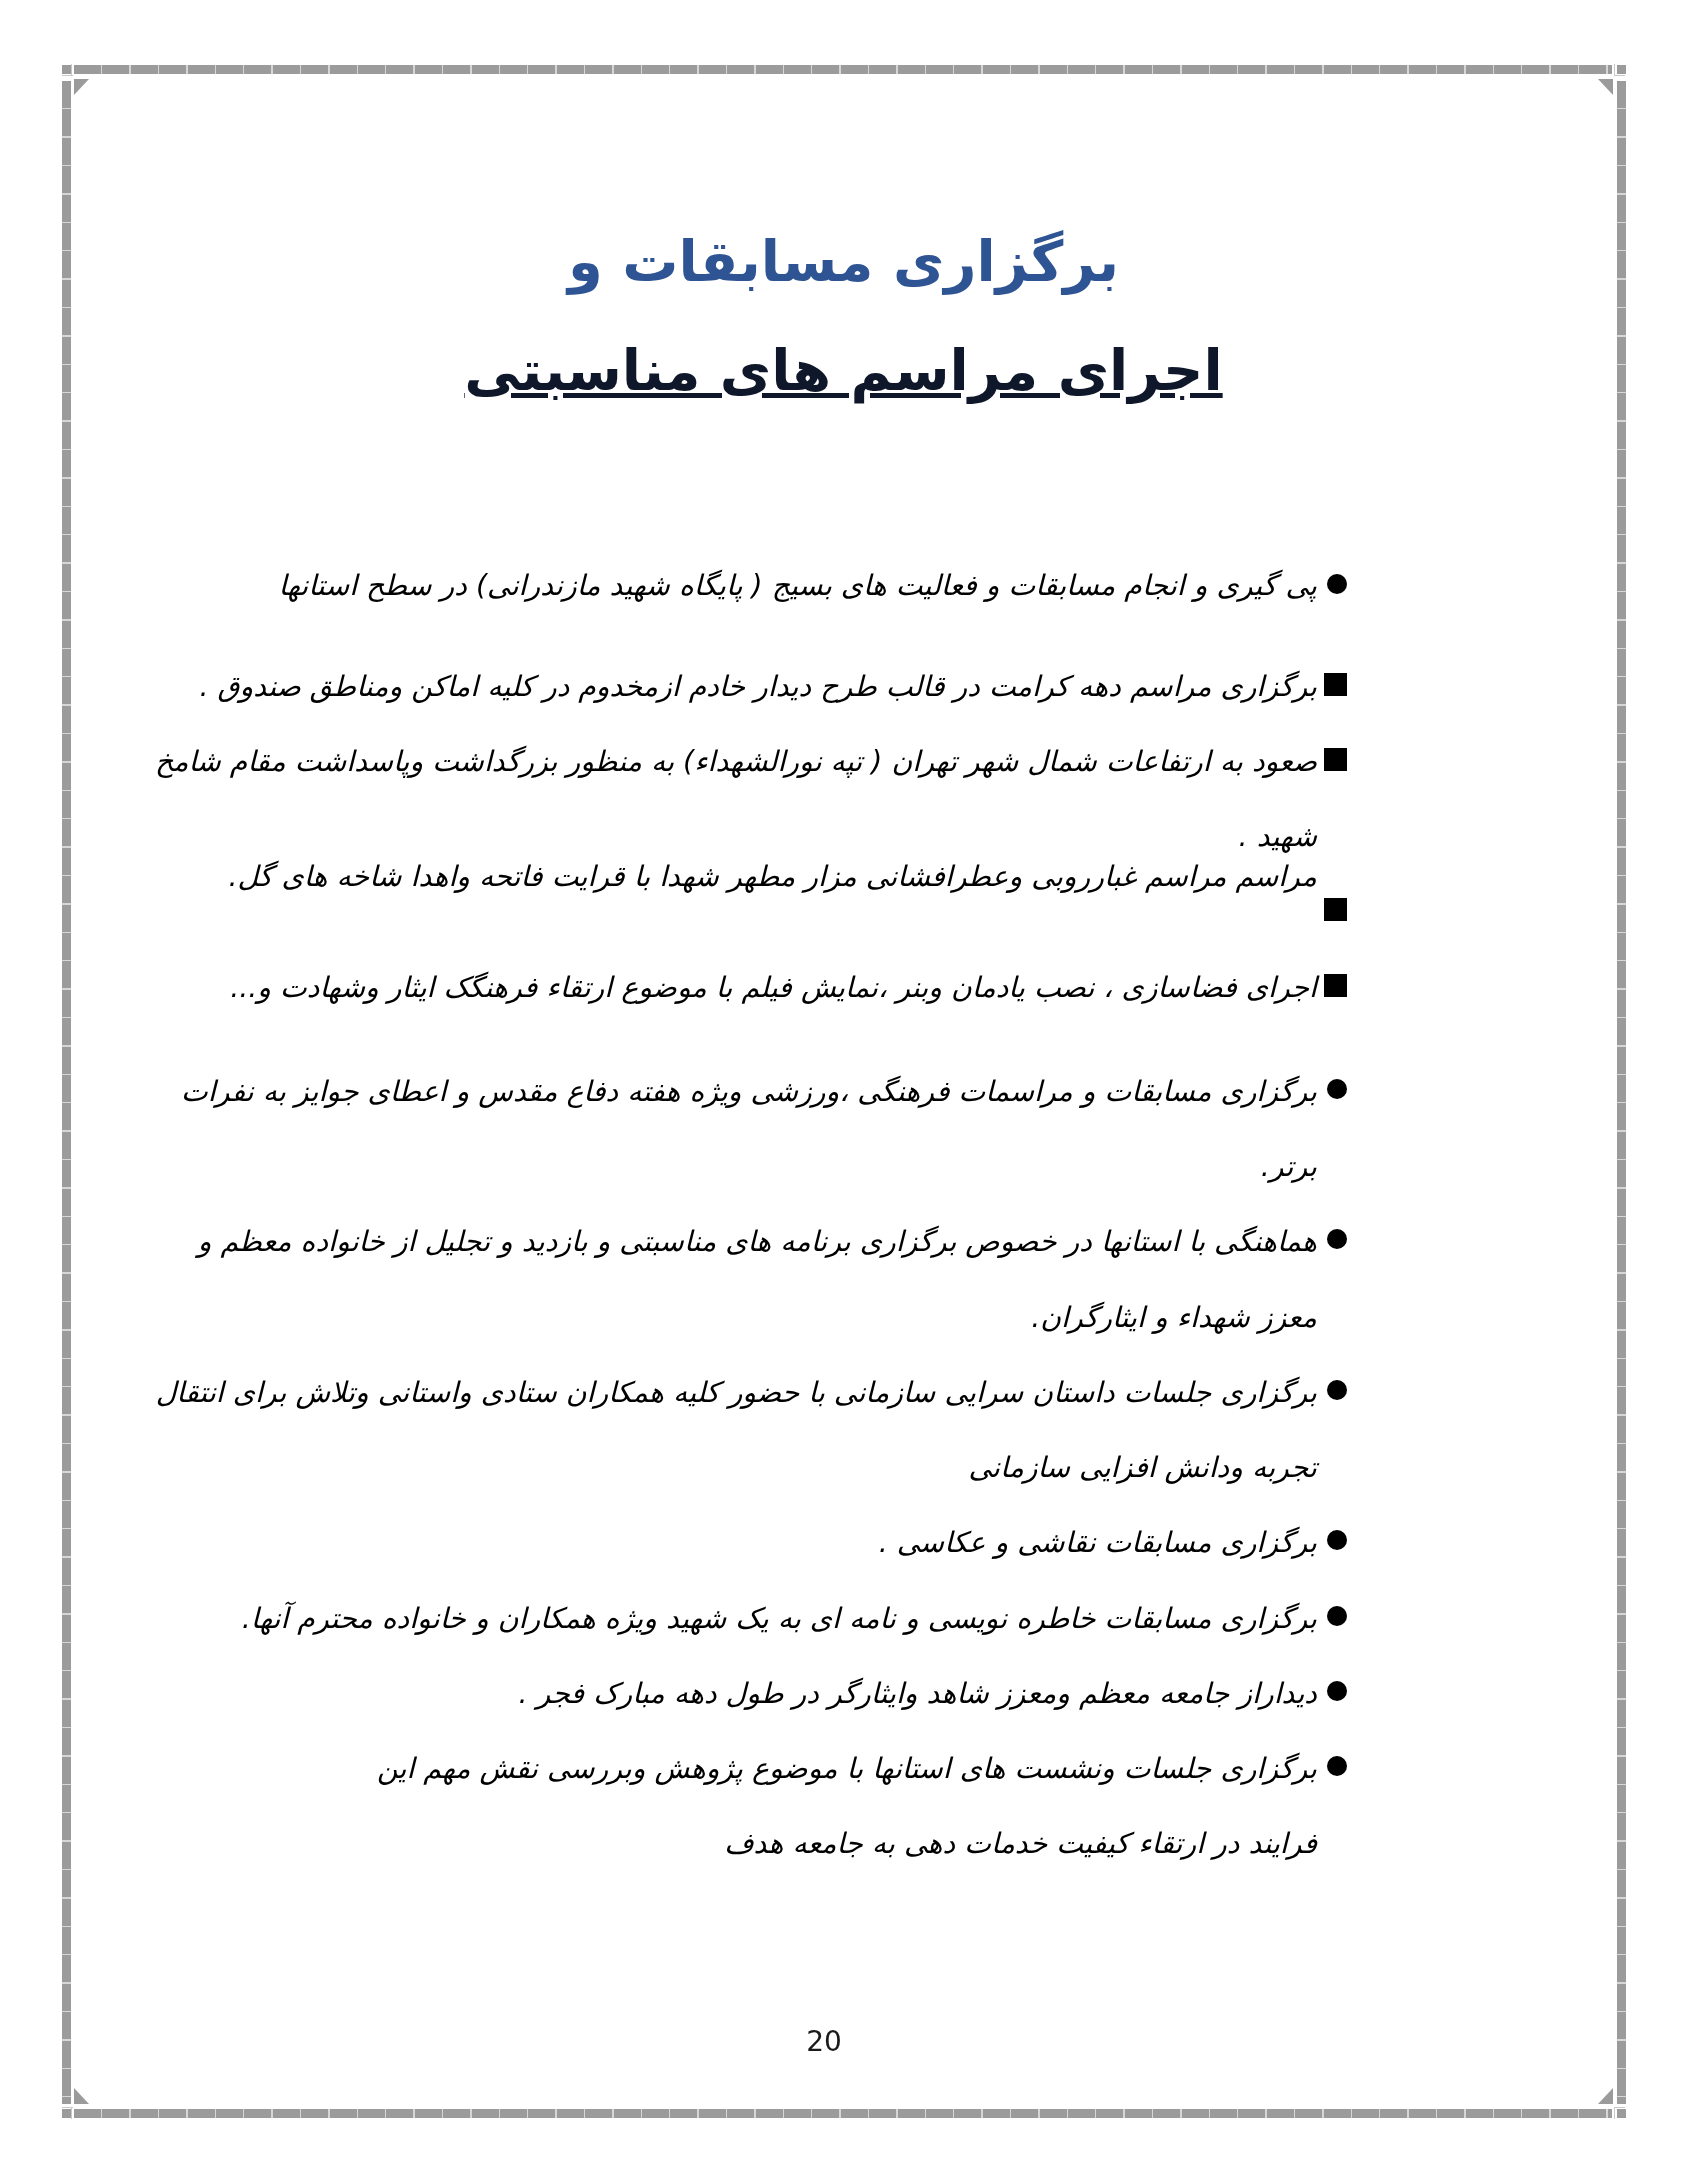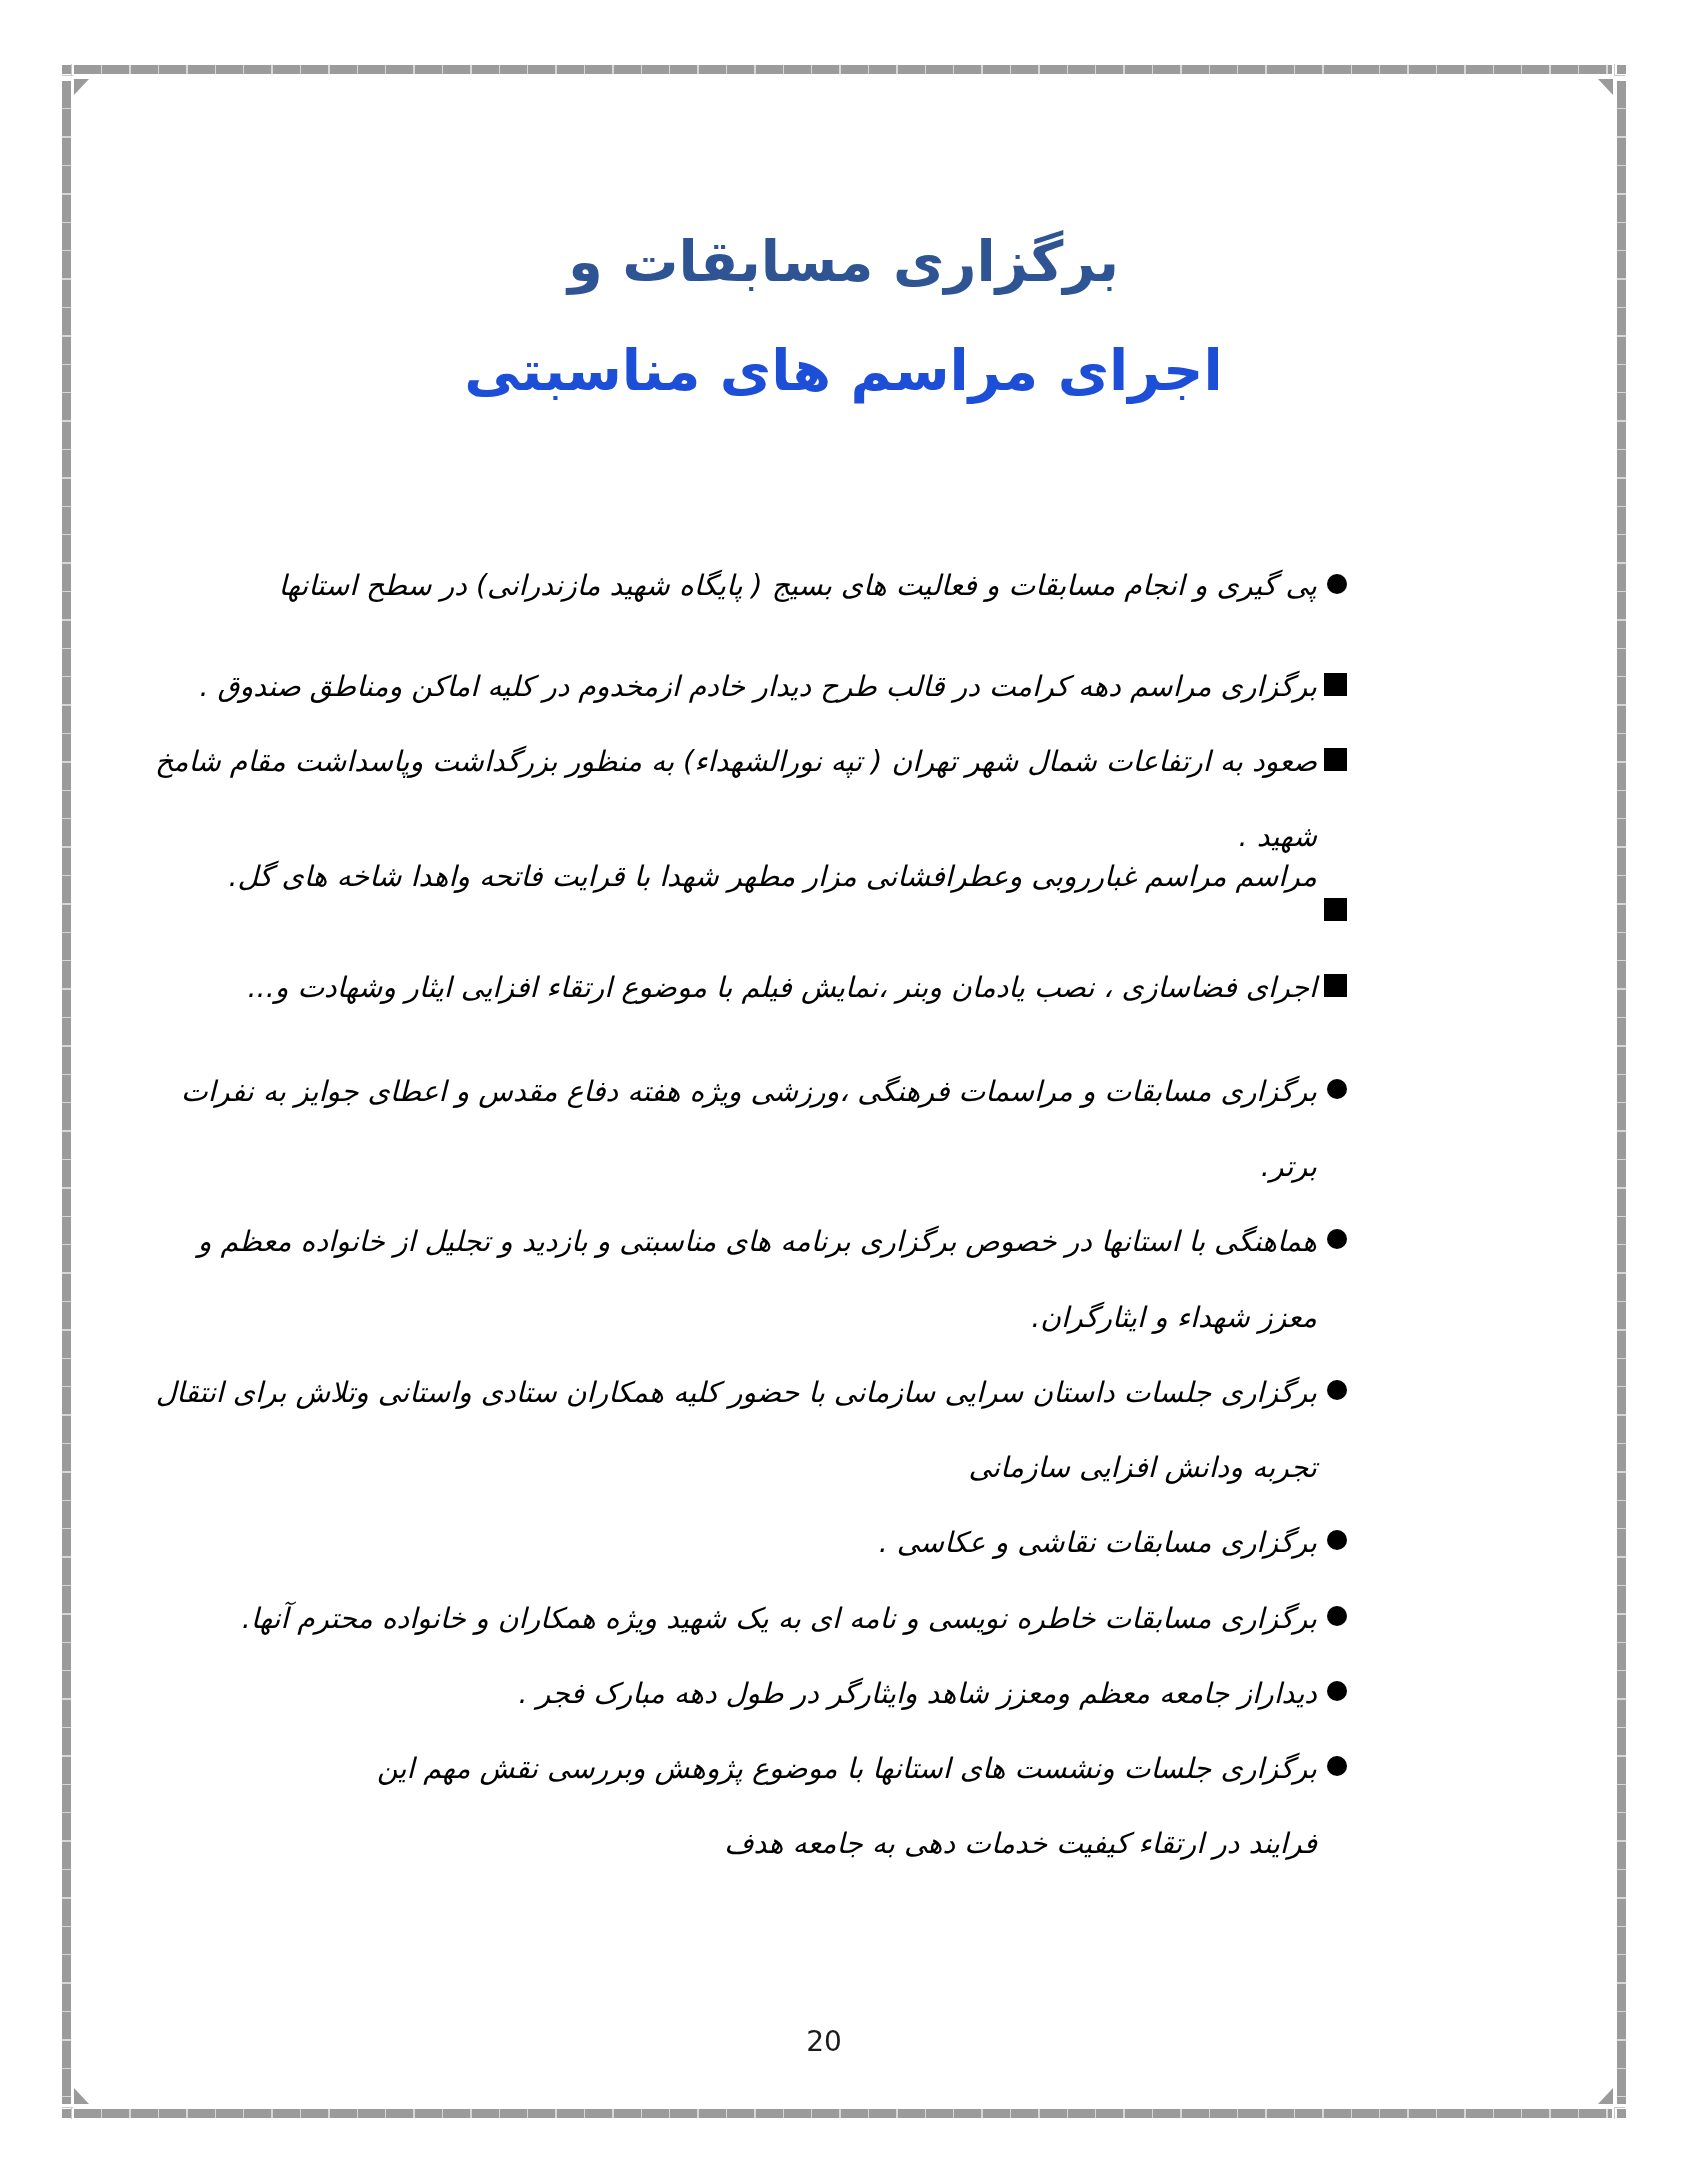--- a/index.html
+++ b/index.html
@@ -70,33 +70,33 @@
   <div class="corner-line" style="left:71px;top:2107px;width:1.3px;height:12px;"></div>
   <div class="corner-line" style="left:62px;top:2107px;width:11.2px;height:1.3px;"></div>
   <div class="corner-line" style="left:1614px;top:2107px;width:1.3px;height:12px;"></div>
   <div class="corner-line" style="left:1614px;top:2107px;width:11.2px;height:1.3px;"></div>
   <div class="tri tri-tl"></div>
   <div class="tri tri-tr"></div>
   <div class="tri tri-bl"></div>
   <div class="tri tri-br"></div>
 
   <div class="title-line title-1" style="color: rgb(46, 84, 147);">برگزاری مسابقات و</div>
-  <div class="title-line title-2" style="color: #1d4ed8;">اجرای مراسم های مناسبتی</div>
+  <div class="title-line title-2" style="color: #0f172a; text-decoration: underline;">اجرای مراسم های مناسبتی</div>
 
   <div id="bullet-list">
       <div class="doc-line" dir="rtl" style="top: 548px;">پی گیری و انجام مسابقات و فعالیت های بسیج ( پایگاه شهید مازندرانی) در سطح استانها</div>
       <span class="marker circle" style="top: 574px;"></span>
       <div class="doc-line" dir="rtl" style="top: 649px;">برگزاری مراسم دهه کرامت در قالب طرح دیدار خادم ازمخدوم در کلیه اماکن ومناطق صندوق .</div>
       <span class="marker square" style="top: 673px;"></span>
       <div class="doc-line" dir="rtl" style="top: 724px;">صعود به ارتفاعات شمال شهر تهران ( تپه نورالشهداء) به منظور بزرگداشت وپاسداشت مقام شامخ</div>
       <div class="doc-line" dir="rtl" style="top: 799px;">شهید .</div>
       <span class="marker square" style="top: 748px;"></span>
       <div class="doc-line" dir="rtl" style="top: 839px;">مراسم  مراسم غبارروبی وعطرافشانی مزار مطهر شهدا با قرایت فاتحه واهدا شاخه های گل.</div>
       <span class="marker square" style="top: 898px;"></span>
-      <div class="doc-line" dir="rtl" style="top: 950px;">اجرای فضاسازی ، نصب یادمان وبنر ،نمایش فیلم با موضوع ارتقاء افزایی ایثار وشهادت و...</div>
+      <div class="doc-line" dir="rtl" style="top: 950px;">اجرای فضاسازی ، نصب یادمان وبنر ،نمایش فیلم با موضوع ارتقاء فرهنگک ایثار وشهادت و...</div>
       <span class="marker square" style="top: 974px;"></span>
       <div class="doc-line" dir="rtl" style="top: 1054px;">برگزاری مسابقات و مراسمات فرهنگی ،ورزشی ویژه هفته دفاع مقدس و اعطای جوایز به نفرات</div>
       <div class="doc-line" dir="rtl" style="top: 1129px;">برتر.</div>
       <span class="marker circle" style="top: 1079px;"></span>
       <div class="doc-line" dir="rtl" style="top: 1204px;">هماهنگی با استانها در خصوص برگزاری برنامه های مناسبتی و بازدید و تجلیل از خانواده معظم و</div>
       <div class="doc-line" dir="rtl" style="top: 1280px; margin-left: 48px;">معزز شهداء و ایثارگران.</div>
       <span class="marker circle" style="top: 1229px;"></span>
       <div class="doc-line" dir="rtl" style="top: 1355px; text-align: right;">برگزاری جلسات داستان سرایی سازمانی با حضور کلیه همکاران ستادی واستانی وتلاش برای انتقال</div>
       <div class="doc-line" dir="rtl" style="top: 1430px;">تجربه ودانش افزایی سازمانی</div>
       <span class="marker circle" style="top: 1380px;"></span>

